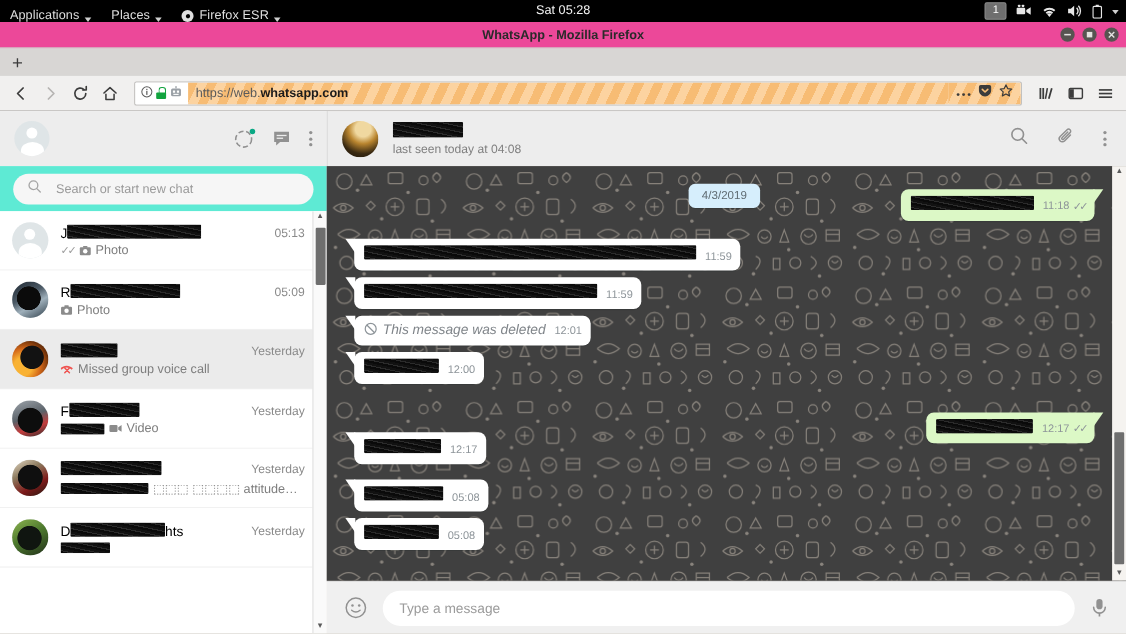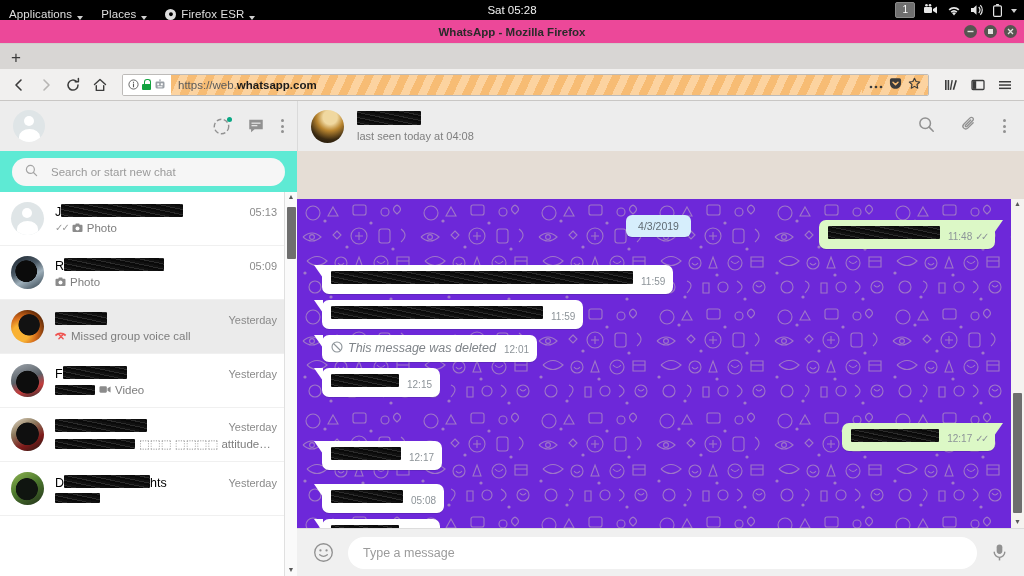--- a/index.html
+++ b/index.html
@@ -222,22 +222,21 @@
     height: 50px; background: #ededed; display: flex; align-items: center;
     padding: 0 18px 0 13px; flex: none; border-left: 1px solid #dadada;
   }
   .ch-avatar { width: 33px; height: 33px; border-radius: 50%; flex: none; overflow: hidden; }
   .ch-meta { margin-left: 13px; min-width: 0; }
   .ch-status { font-size: 11px; color: #7f7f7f; margin-top: 3px; }
   .ch-icons { margin-left: auto; display: flex; align-items: center; gap: 25px; color: #919191; }
 
   .msg-area {
     flex: 1; position: relative; overflow: hidden;
-    background-color: #6d28d9;
-    margin-top: 48px;
+    background-color: #404040;
   }
   .doodle { position: absolute; inset: 0; opacity: .5; }
   .msg-scroll { position: absolute; inset: 0 13px 0 0; padding: 9px 16px 4px 25px; }
 
   .row { display: flex; margin-bottom: 6px; }
   .row.out { justify-content: flex-end; }
   .row.center { justify-content: center; margin: 7px 0 11px; }
 
   .bubble {
     position: relative; border-radius: 7px; padding: 6px 8px 6px 9px;
@@ -726,21 +725,21 @@
         <div class="msg-scroll">
 
           <div class="row center">
             <span class="pill">4/3/2019</span>
           </div>
 
           <div class="row out" style="margin-top:-28px">
             <div class="bubble out">
               <span class="btext"><span class="redact" style="width:112px;height:13px"></span></span>
               <span class="bmeta">
-                <span>11:48</span>
+                <span>11:18</span>
                 <span class="rticks">✓✓</span>
               </span>
             </div>
           </div>
 
           <div class="row" style="margin-top:16px">
             <div class="bubble in" style="max-width:none">
               <span class="btext"><span class="redact" style="width:302px;height:13px"></span></span>
               <span class="bmeta">
                 <span>11:59</span>
@@ -771,21 +770,21 @@
               <span class="bmeta">
                 <span>12:01</span>
               </span>
             </div>
           </div>
 
           <div class="row">
             <div class="bubble in" style="border-top-left-radius:7px">
               <span class="btext"><span class="redact" style="width:68px;height:13px"></span></span>
               <span class="bmeta">
-                <span>12:15</span>
+                <span>12:00</span>
               </span>
             </div>
           </div>
 
           <div class="row out" style="margin-top:26px">
             <div class="bubble out">
               <span class="btext"><span class="redact" style="width:88px;height:13px"></span></span>
               <span class="bmeta">
                 <span>12:17</span>
                 <span class="rticks">✓✓</span>

